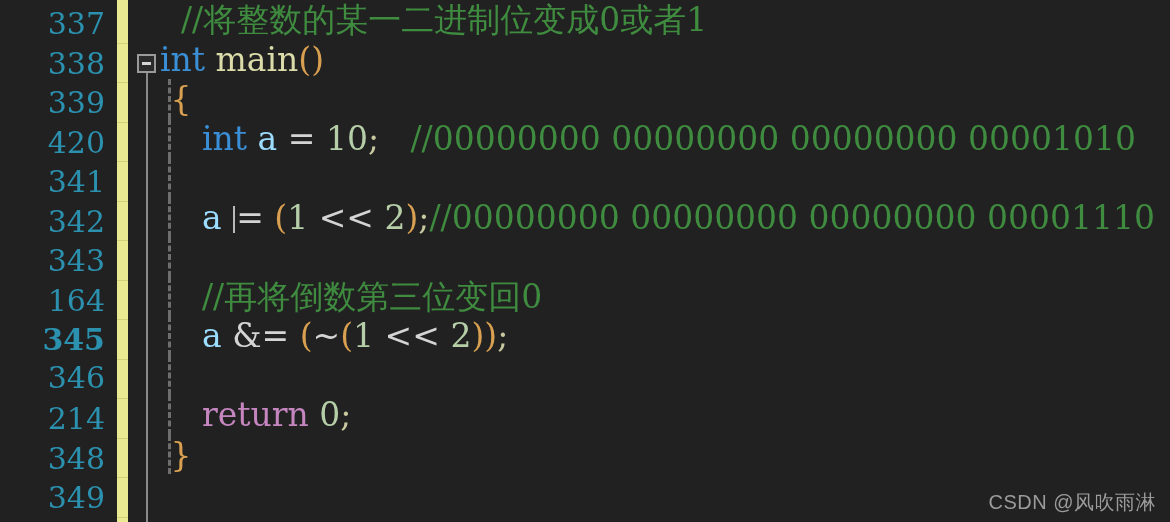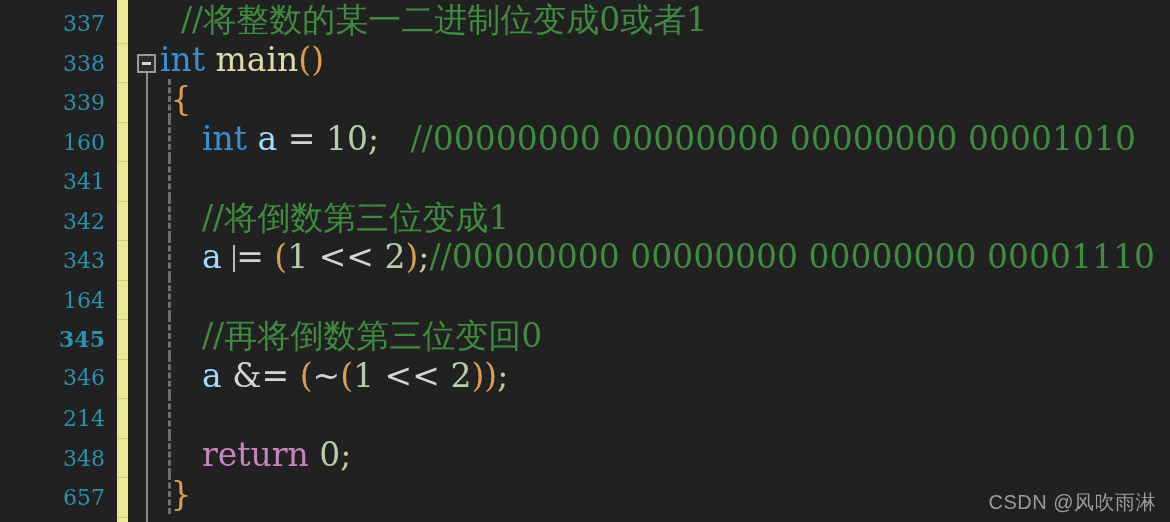--- a/index.html
+++ b/index.html
@@ -23,21 +23,21 @@
     width: 117px;
     height: 522px;
     background: #212121;
   }
   .linenum {
     position: absolute;
     right: 12px;
     width: 105px;
     text-align: right;
     color: #2b91af;
-    font-size: 22px;
+    font-size: 30px;
     font-family: "DejaVu Serif", "Liberation Serif", serif;
     line-height: 39.5px;
     height: 39.5px;
     letter-spacing: 0px;
   }
 
   
   .changebar {
     position: absolute;
     left: 117px;
@@ -145,30 +145,30 @@
 </style>
 </head>
 <body>
 
 <div id="editor">
 
   <div class="gutter">
       <div class="linenum" style="top: 4px;">337</div>
       <div class="linenum" style="top: 43.5px;">338</div>
       <div class="linenum" style="top: 83px;">339</div>
-      <div class="linenum" style="top: 122.5px;">160</div>
+      <div class="linenum" style="top: 122.5px;">420</div>
       <div class="linenum" style="top: 162px; padding-left: 8px;">341</div>
       <div class="linenum" style="top: 201.5px;">342</div>
       <div class="linenum" style="top: 241px;">343</div>
       <div class="linenum" style="top: 280.5px;">164</div>
       <div class="linenum" style="top: 320px; font-weight: bold;">345</div>
       <div class="linenum" style="top: 358px;">346</div>
       <div class="linenum" style="top: 399px;">214</div>
       <div class="linenum" style="top: 438.5px;">348</div>
-      <div class="linenum" style="top: 478px;">657</div>
+      <div class="linenum" style="top: 478px;">349</div>
     </div>
 
   <div class="changebar">
       <div class="seg" style="top: 4px; height: 39.5px;"></div>
       <div class="seg" style="top: 43.5px; height: 39.5px;"></div>
       <div class="seg" style="top: 83px; height: 39.5px;"></div>
       <div class="seg" style="top: 122.5px; height: 39.5px;"></div>
       <div class="seg" style="top: 162px; height: 39.5px;"></div>
       <div class="seg" style="top: 201.5px; height: 39.5px;"></div>
       <div class="seg" style="top: 241px; height: 39.5px;"></div>
@@ -184,21 +184,20 @@
     <div class="fold-box" style="top: 53.5px;"></div>
     <div class="fold-line" style="top: 72.5px; height: 452.5px;"></div>
   </div>
 
   <div class="code">
       <div class="line"><span class="txt"><span class="c-plain">  </span><span class="c-comment">//将整数的某一二进制位变成0或者1</span></span></div>
       <div class="line"><span class="txt"><span class="c-keyword">int</span><span class="c-plain"> </span><span class="c-func">main</span><span class="c-brace">()</span></span></div>
       <div class="line"><div class="indent-guide" style="top: 0px; height: 39.5px;"></div><span class="txt"><span class="c-plain"> </span><span class="c-brace">{</span></span></div>
       <div class="line"><div class="indent-guide" style="top: 0px; height: 39.5px;"></div><span class="txt"><span class="c-plain">    </span><span class="c-keyword">int</span><span class="c-plain"> </span><span class="c-var">a</span><span class="c-plain"> </span><span class="c-op">=</span><span class="c-plain"> </span><span class="c-num">10</span><span class="c-punct">;</span><span class="c-plain">   </span><span class="c-comment">//00000000 00000000 00000000 00001010</span></span></div>
       <div class="line"><div class="indent-guide" style="top: 0px; height: 39.5px;"></div><span class="txt"></span></div>
-      <div class="line"><div class="indent-guide" style="top: 0px; height: 39.5px;"></div><span class="txt"><span class="c-plain">    </span><span class="c-comment">//将倒数第三位变成1</span></span></div>
       <div class="line"><div class="indent-guide" style="top: 0px; height: 39.5px;"></div><span class="txt"><span class="c-plain">    </span><span class="c-var">a</span><span class="c-plain"> </span><span class="caret"></span><span class="c-op">= </span><span class="c-brace">(</span><span class="c-num">1</span><span class="c-op"> &lt;&lt; </span><span class="c-num">2</span><span class="c-brace">)</span><span class="c-punct">;</span><span class="c-comment">//00000000 00000000 00000000 00001110</span></span></div>
       <div class="line"><div class="indent-guide" style="top: 0px; height: 39.5px;"></div><span class="txt"></span></div>
       <div class="line"><div class="indent-guide" style="top: 0px; height: 39.5px;"></div><span class="txt"><span class="c-plain">    </span><span class="c-comment">//再将倒数第三位变回0</span></span></div>
       <div class="line"><div class="indent-guide" style="top: 0px; height: 39.5px;"></div><span class="txt"><span class="c-plain">    </span><span class="c-var">a</span><span class="c-plain"> </span><span class="c-op">&amp;=</span><span class="c-plain"> </span><span class="c-brace">(</span><span class="c-op">~</span><span class="c-brace">(</span><span class="c-num">1</span><span class="c-op"> &lt;&lt; </span><span class="c-num">2</span><span class="c-brace">))</span><span class="c-punct">;</span></span></div>
       <div class="line"><div class="indent-guide" style="top: 0px; height: 39.5px;"></div><span class="txt"></span></div>
       <div class="line"><div class="indent-guide" style="top: 0px; height: 39.5px;"></div><span class="txt"><span class="c-plain">    </span><span class="c-ctrl">return</span><span class="c-plain"> </span><span class="c-num">0</span><span class="c-punct">;</span></span></div>
       <div class="line"><div class="indent-guide" style="top: 0px; height: 39.5px;"></div><span class="txt"><span class="c-plain"> </span><span class="c-brace">}</span></span></div>
     </div>
 
   <div class="watermark">CSDN @风吹雨淋</div>

